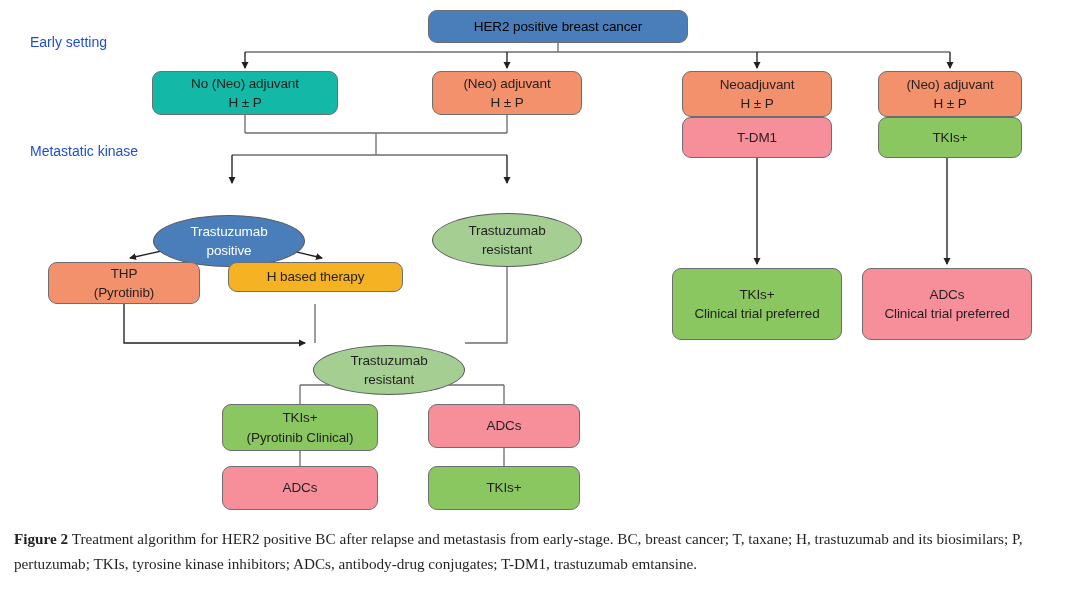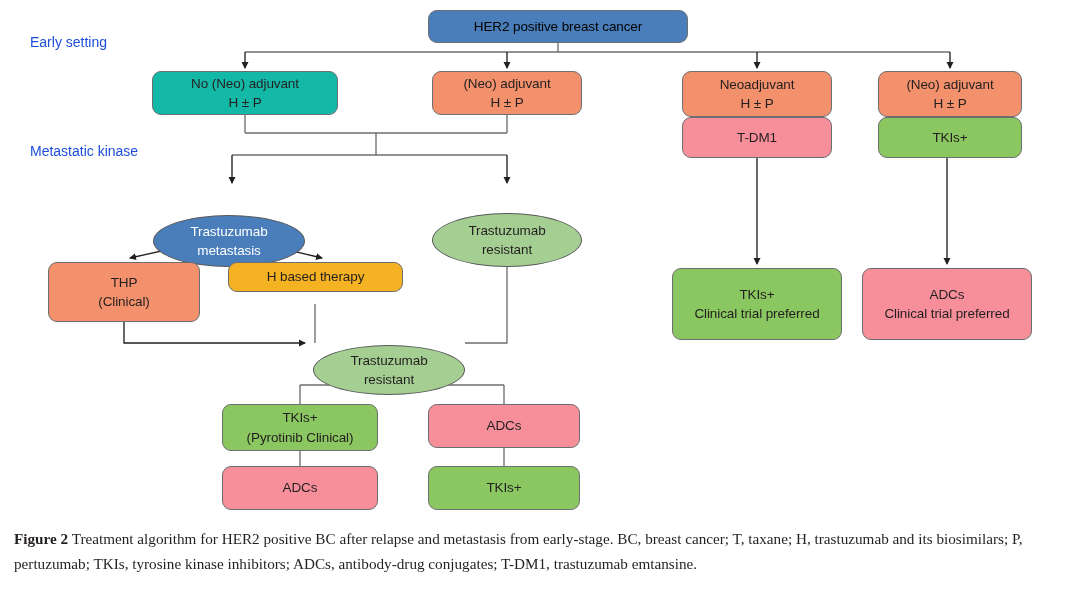--- a/index.html
+++ b/index.html
@@ -158,29 +158,29 @@
         </div>
         <div class="node box" style="left: 878px; top: 71px; width: 144px; height: 46px; background: rgb(243, 145, 109); color: rgb(35, 31, 32);">
           <span class="ln">(Neo) adjuvant</span>
           <span class="ln">H ± P</span>
         </div>
         <div class="node box" style="left: 878px; top: 117px; width: 144px; height: 41px; background: rgb(138, 199, 96); color: rgb(35, 31, 32);">
           <span class="ln">TKIs+</span>
         </div>
         <div class="node ellipse" style="left: 153px; top: 188px; width: 152px; height: 52px; background: rgb(74, 126, 187); color: rgb(255, 255, 255);">
           <span class="ln">Trastuzumab</span>
-          <span class="ln">metastasis</span>
+          <span class="ln">positive</span>
         </div>
         <div class="node ellipse" style="left: 432px; top: 186px; width: 150px; height: 54px; background: rgb(165, 207, 146); color: rgb(35, 31, 32);">
           <span class="ln">Trastuzumab</span>
           <span class="ln">resistant</span>
         </div>
-        <div class="node box" style="left: 48px; top: 262px; width: 152px; height: 60px; background: rgb(243, 145, 109); color: rgb(35, 31, 32);">
+        <div class="node box" style="left: 48px; top: 262px; width: 152px; height: 42px; background: rgb(243, 145, 109); color: rgb(35, 31, 32);">
           <span class="ln">THP</span>
-          <span class="ln">(Clinical)</span>
+          <span class="ln">(Pyrotinib)</span>
         </div>
         <div class="node box" style="left: 228px; top: 262px; width: 175px; height: 30px; background: rgb(245, 178, 35); color: rgb(35, 31, 32);">
           <span class="ln">H based therapy</span>
         </div>
         <div class="node ellipse" style="left: 313px; top: 318px; width: 152px; height: 50px; background: rgb(165, 207, 146); color: rgb(35, 31, 32);">
           <span class="ln">Trastuzumab</span>
           <span class="ln">resistant</span>
         </div>
         <div class="node box" style="left: 222px; top: 404px; width: 156px; height: 47px; background: rgb(138, 199, 96); color: rgb(35, 31, 32);">
           <span class="ln">TKIs+</span>

